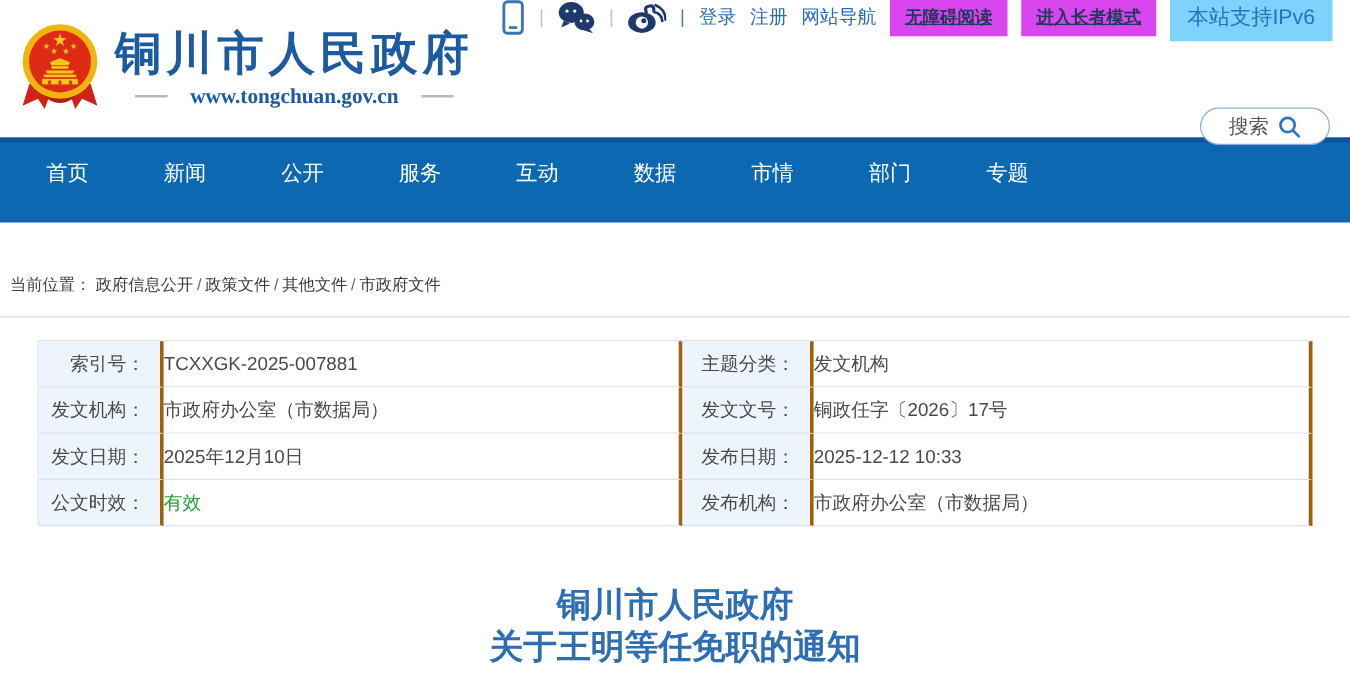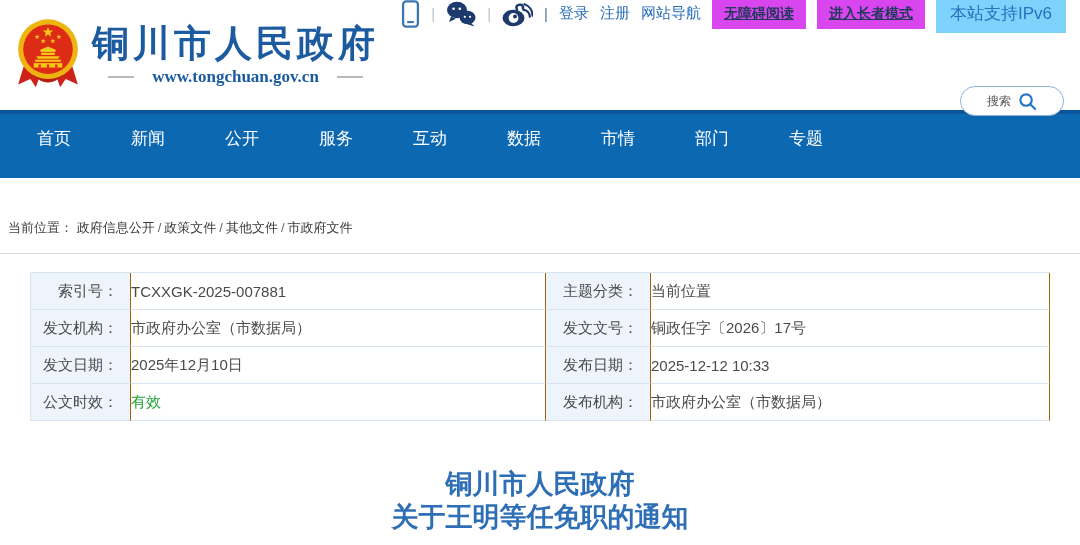--- a/index.html
+++ b/index.html
@@ -22,38 +22,38 @@
   .util-icon { display:flex; align-items:center; cursor:pointer; }
   .sep { color:#b6c3d2; font-size:15px; }
   .sep-dark { color:#55759e; font-size:15px; }
   .util-link { color:#2a6db8; font-size:15px; text-decoration:none; cursor:pointer; }
   .badge { background:#d946ef; color:#22395c; font-weight:bold; font-size:14px;
            padding:6px 12px; cursor:pointer;text-decoration:underline; }
   .badge-ipv6 { background:#7dd3fc; color:#2a70bd; font-size:17px; font-weight:normal;
                 padding:8px 14px; cursor:pointer; }
   .search-btn { display:flex; align-items:center; justify-content:center; gap:7px;
                 width:104px; height:30px; border:1px solid #8fb0d6; border-radius:16px;
-                font-size:12px; color:#555; background:#fff; cursor:pointer; margin-right:2px;margin-top:42px; }
+                font-size:16px; color:#555; background:#fff; cursor:pointer; margin-right:2px;margin-top:42px; }
 
   
   .nav { height:68px; background:#0d68b2; border-top:4px solid #0a559c; display:flex; padding-left:7px; }
   .nav-item { width:94px; text-align:center; line-height:50px; color:#fff; font-size:17px; cursor:pointer; }
 
   
   .breadcrumb { padding:41px 0 16px 8px; border-bottom:1px solid #dadada;
                 font-size:13px; color:#444; }
   .bc-prefix { color:#444;text-align:right; }
   .bc-link { color:#3a3a3a; cursor:pointer;font-family:Liberation Serif, serif; }
   .bc-sep { color:#666; padding:0 3px; }
 
   
   .doc-table { margin:18px 30px 0; display:grid; grid-template-columns:100px 415px 105px 1fr;
                border-top:1px solid #d8e4f0; border-left:1px solid #d8e4f0;
                font-size:15px; color:#4a4a4a; }
-  .cell { border-right:1px solid #a16207; border-bottom:1px solid #d8e4f0;
+  .cell { border-right:3px solid #a16207; border-bottom:1px solid #d8e4f0;
           height:37px; display:flex; align-items:center; }
   .cell.label { background:#edf4fb; justify-content:flex-end; padding-right:12px; }
   .cell.value { background:#fff; }
 
   
   .doc-title { margin-top:47px; text-align:center; font-size:27px; font-weight:bold;
                color:#2e6eb5; line-height:33px; }
 
   .bottom-line { margin-top:17px; border-top:1px dotted #c9c9c9; }
 </style>
@@ -166,21 +166,21 @@
 
   <div class="breadcrumb">
     <span class="bc-prefix">当前位置：</span>
     <span><span class="bc-link">政府信息公开</span><span class="bc-sep">/</span><span class="bc-link">政策文件</span><span class="bc-sep">/</span><span class="bc-link">其他文件</span><span class="bc-sep">/</span><span class="bc-link">市政府文件</span></span>
   </div>
 
   <div class="doc-table">
       <div class="cell label">索引号：</div>
       <div class="cell value">TCXXGK-2025-007881</div>
       <div class="cell label">主题分类：</div>
-      <div class="cell value">当前位置</div>
+      <div class="cell value">发文机构</div>
       <div class="cell label">发文机构：</div>
       <div class="cell value">市政府办公室（市数据局）</div>
       <div class="cell label">发文文号：</div>
       <div class="cell value">铜政任字〔2026〕17号</div>
       <div class="cell label">发文日期：</div>
       <div class="cell value">2025年12月10日</div>
       <div class="cell label">发布日期：</div>
       <div class="cell value">2025-12-12 10:33</div>
       <div class="cell label">公文时效：</div>
       <div class="cell value" style="color: rgb(33, 161, 53);">有效</div>

